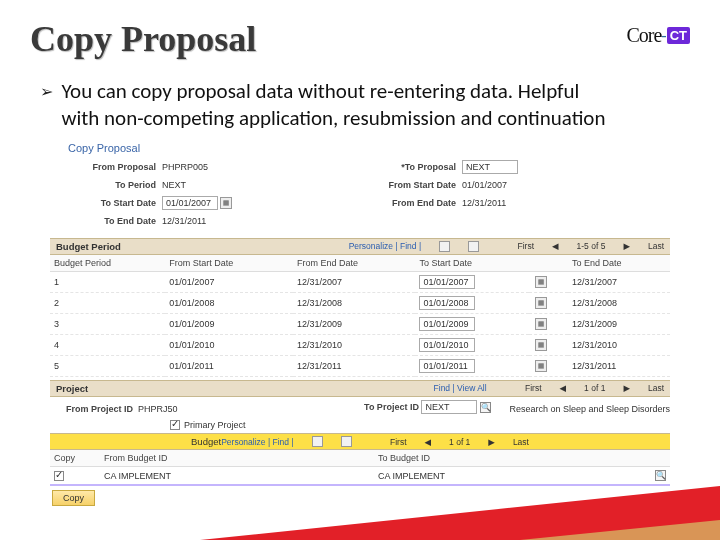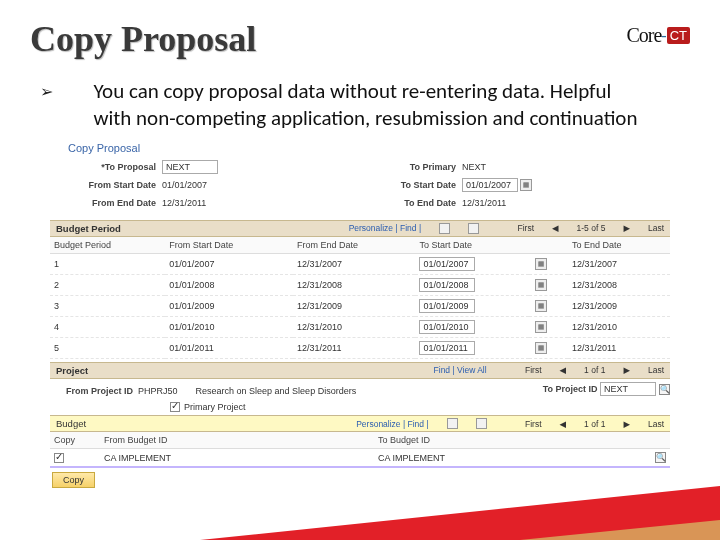--- a/index.html
+++ b/index.html
@@ -2,24 +2,24 @@
 <html><head>
 <meta charset="utf-8">
 <style>
   * { box-sizing: border-box; margin: 0; padding: 0; }
   body { width: 720px; height: 540px; background: #fff; font-family: Arial, sans-serif; overflow: hidden; position: relative; }
   .slide { padding: 18px 30px 0 30px; }
   .header { display: flex; justify-content: space-between; align-items: flex-start; }
   .title { font-family: Georgia, 'Times New Roman', serif; font-size: 36px; font-weight: bold; color: #3a3a3a; text-shadow: 1px 1px 1px #bbb; }
   .logo { display: flex; align-items: center; gap: 0; margin-top: 6px; }
   .logo-core { font-family: Georgia, serif; font-size: 20px; color: #111; letter-spacing: -1px; }
-  .logo-ct { background: #b91c1c; color: #fff; font-family: Arial; font-size: 13px; padding: 1px 3px; border-radius: 2px; font-weight: normal; }
+  .logo-ct { background: #6d28d9; color: #fff; font-family: Arial; font-size: 13px; padding: 1px 3px; border-radius: 2px; font-weight: bold; }
   .bullet { display: flex; margin: 18px 0 10px 10px; }
   .arrow { font-size: 16px; color: #222; margin-right: 8px; margin-top: 4px; }
-  .bullet-text { font-family: 'Calibri', Arial, sans-serif; font-size: 21px; color: #111; line-height: 1.28; max-width: 560px; margin-left: 32px; }
+  .bullet-text { font-family: 'Calibri', Arial, sans-serif; font-size: 21px; color: #111; line-height: 1.28; max-width: 560px; }
   .screenshot { margin: 0 auto; width: 620px; font-size: 9px; color: #333; }
   .section-title { color: #3b66a8; font-size: 11px; margin: 2px 0 6px 18px; font-weight: normal; }
   .form-grid { display: grid; grid-template-columns: 1fr 1fr; gap: 0 12px; padding: 0 16px 6px 16px; }
   .form-row { display: flex; align-items: center; margin-bottom: 4px; min-height: 14px; }
   .form-label { color: #444; font-size: 9px; width: 96px; text-align: right; padding-right: 6px; font-weight: bold; }
   .form-value { color: #333; font-size: 9px; }
   .input-box { border: 1px solid #aaa; padding: 1px 3px; font-size: 9px; background: #fff; min-width: 56px; display: inline-block; }
   .date-icon { border: 1px solid #999; background: #eee; width: 12px; height: 12px; display: inline-flex; align-items:center; justify-content:center; font-size: 7px; margin-left: 2px; color: #555; }
   .bar { background: #e9dec8; border-top: 1px solid #c7b88f; border-bottom: 1px solid #c7b88f; padding: 2px 6px; display:flex; justify-content: space-between; align-items:center; font-size: 8.5px; color:#333; }
   .bar-title { font-weight: bold; font-size: 9.5px; color: #333; }
@@ -55,25 +55,29 @@
   <div class="bullet">
     <span class="arrow">➢</span>
     <div class="bullet-text">You can copy proposal data without re-entering data. Helpful with non-competing application, resubmission and continuation</div>
   </div>
 
   <div class="screenshot">
     <div class="section-title">Copy Proposal</div>
 
     <div class="form-grid">
       <div class="form-row">
+          <span class="form-label">From Proposal</span>
+          <span class="form-value">PHPRP005</span>
+        </div>
+      <div class="form-row">
           <span class="form-label">*To Proposal</span>
           <span class="input-box">NEXT</span>
         </div>
       <div class="form-row">
-          <span class="form-label">To Primary</span>
+          <span class="form-label">To Period</span>
           <span class="form-value">NEXT</span>
         </div>
       <div class="form-row">
           <span class="form-label">From Start Date</span>
           <span class="form-value">01/01/2007</span>
         </div>
       <div class="form-row">
           <span class="form-label">To Start Date</span>
           <span class="input-box">01/01/2007</span>
           <span class="date-icon">▦</span>
@@ -160,28 +164,28 @@
       <span class="bar-right">
         <a>Find | View All</a>
         &nbsp;<span>First</span>
         ◀ <span>1 of 1</span> ▶
         <span>Last</span>
       </span>
     </div>
 
     <div class="proj-sub">
       <span><span class="lbl">From Project ID</span> &nbsp;<span>PHPRJ50</span></span>
+      <span style="margin-left:auto;"><span class="lbl">To Project ID</span> <span class="input-box">NEXT</span><span class="mag">🔍</span></span>
       <span>Research on Sleep and Sleep Disorders</span>
-      <span style="margin-left:auto;"><span class="lbl">To Project ID</span> <span class="input-box">NEXT</span><span class="mag">🔍</span></span>
     </div>
     <div class="proj-sub" style="padding-left:120px;">
       <span><span class="chk checked"></span><span>Primary Project</span></span>
     </div>
 
-    <div class="bar" style="background:#fef9c3;">
+    <div class="bar" style="background:#fde047;justify-content:center;">
       <span class="bar-title" style="font-weight:normal;">Budget</span>
       <span class="bar-right">
         <a>Personalize | Find |</a>
         <span class="mini-icon"></span>
         <span class="mini-icon"></span>
         &nbsp;<span>First</span>
         ◀ <span>1 of 1</span> ▶
         <span>Last</span>
       </span>
     </div>

